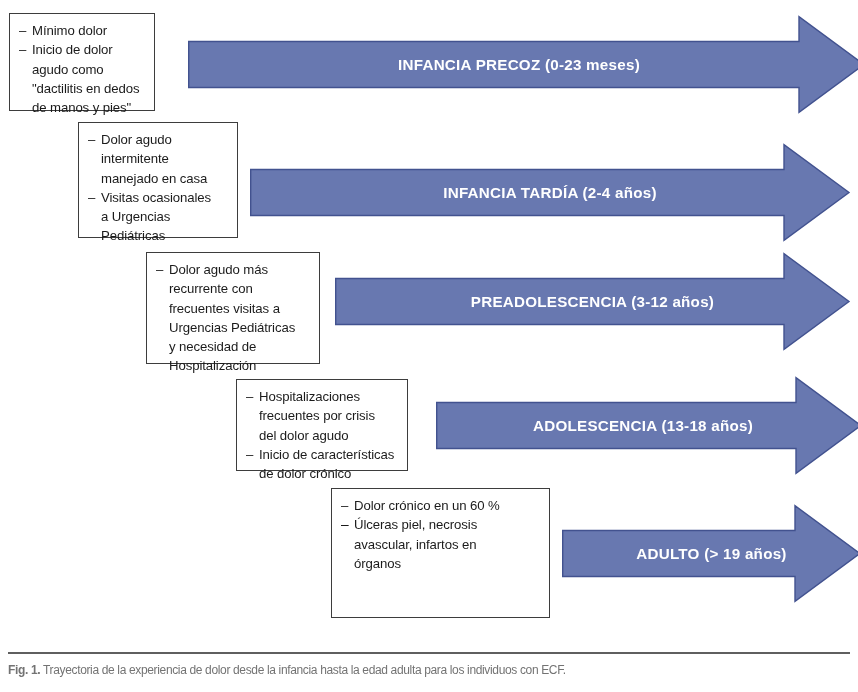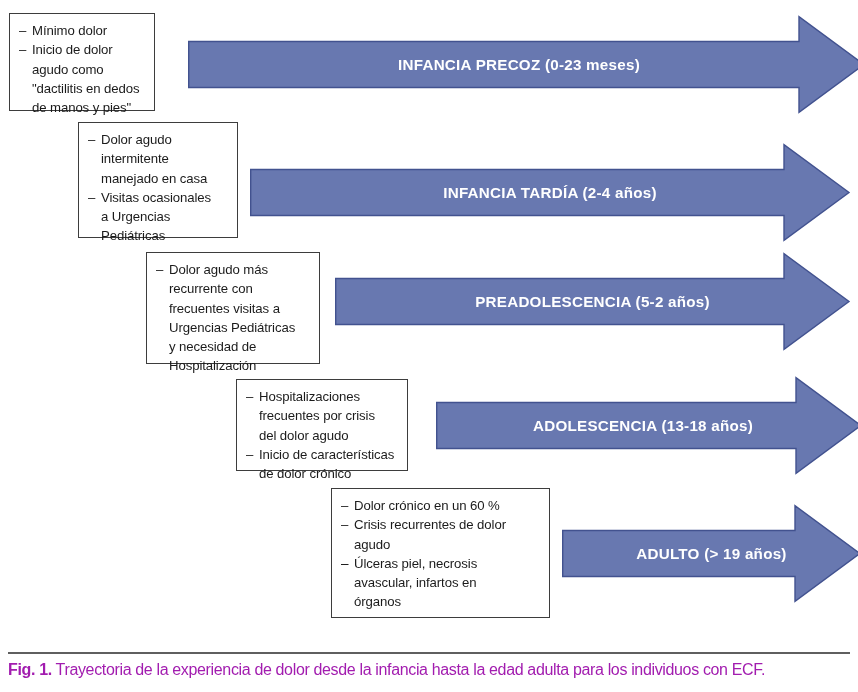--- a/index.html
+++ b/index.html
@@ -80,22 +80,22 @@
     top: 652px;
     width: 842px;
     height: 2px;
     background: #5f5f5f;
   }
   #caption {
     position: absolute;
     left: 8px;
     top: 661px;
     width: 845px;
-    color: #a21caf;
-    font-size: 16px;
+    color: #737373;
+    font-size: 12px;
     line-height: 18px;
     letter-spacing: -0.35px;
   }
   #caption .fig-no {
     font-weight: bold;
   }
 </style>
 </head>
 <body>
 
@@ -133,21 +133,21 @@
       <li><span class="dash">–</span><span>Visitas ocasionales
 a Urgencias
 Pediátricas</span></li>
     </ul>
   </div>
 
   <div class="arrow" style="left:335px; top:253px; width:515px; height:97px;">
     <svg viewBox="0 0 515 97" preserveAspectRatio="none">
       <polygon points="0.7,25.5 449,25.5 449,0.7 514,48.5 449,96.3 449,71.5 0.7,71.5" fill="#6878b0" stroke="#42528f" stroke-width="1.4"></polygon>
     </svg>
-    <div class="arrow-label">PREADOLESCENCIA (5-2 años)</div>
+    <div class="arrow-label">PREADOLESCENCIA (3-12 años)</div>
   </div>
 
   <div class="callout" style="left:146px; top:252px; width:174px; height:112px;">
     <ul>
       <li><span class="dash">–</span><span>Dolor agudo más
 recurrente con
 frecuentes visitas a
 Urgencias Pediátricas
 y necesidad de
 Hospitalización</span></li>
@@ -174,22 +174,21 @@
   <div class="arrow" style="left:562px; top:505px; width:299px; height:97px;">
     <svg viewBox="0 0 299 97" preserveAspectRatio="none">
       <polygon points="0.7,25.5 233,25.5 233,0.7 298,48.5 233,96.3 233,71.5 0.7,71.5" fill="#6878b0" stroke="#42528f" stroke-width="1.4"></polygon>
     </svg>
     <div class="arrow-label">ADULTO (&gt; 19 años)</div>
   </div>
 
   <div class="callout" style="left:331px; top:488px; width:219px; height:130px;">
     <ul>
       <li><span class="dash">–</span><span>Dolor crónico en un 60 %</span></li>
-      <li><span class="dash">–</span><span>Crisis recurrentes de dolor
-agudo</span></li>
+      <li><span class="dash">–</span></li>
       <li><span class="dash">–</span></li>
       <li><span class="dash">–</span><span>Úlceras piel, necrosis
 avascular, infartos en
 órganos</span></li>
     </ul>
   </div>
 
   <div id="caption-rule"></div>
   <div id="caption">
     <span class="fig-no">Fig. 1.</span>

